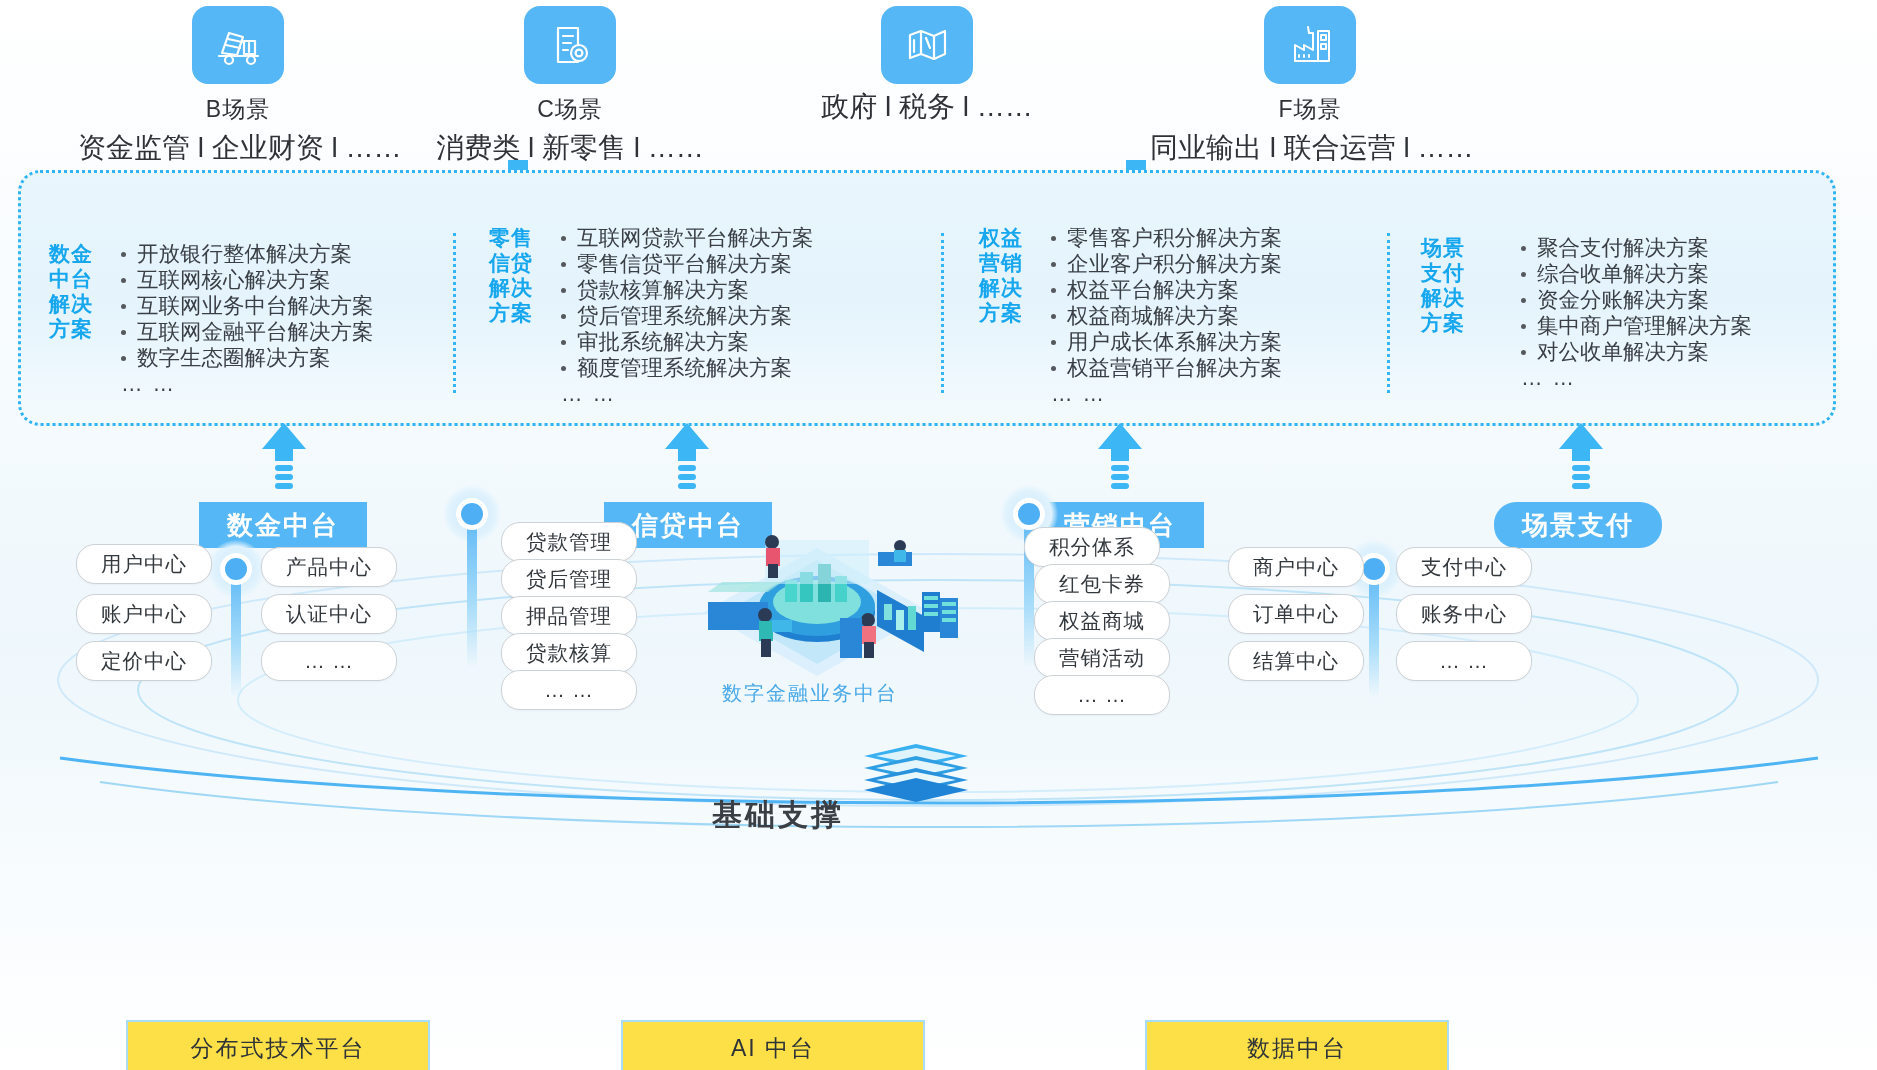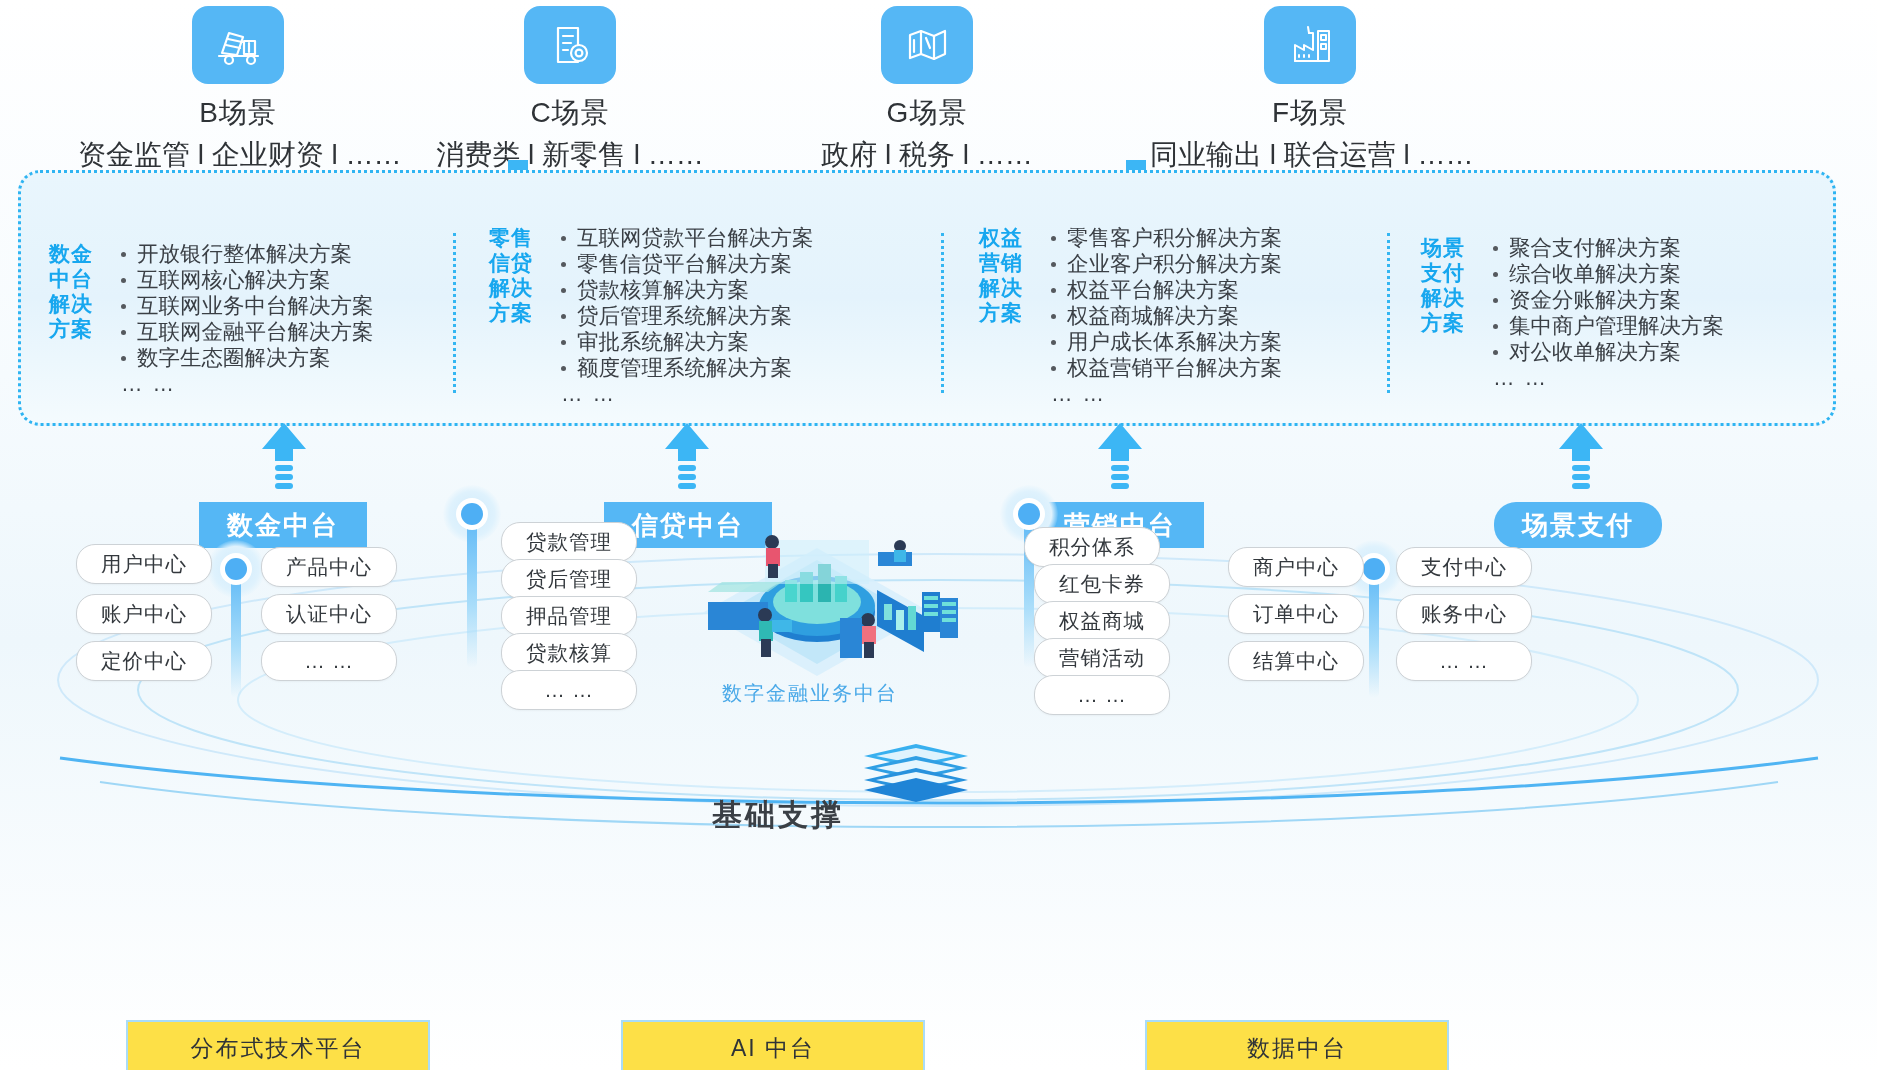--- a/index.html
+++ b/index.html
@@ -10,21 +10,21 @@
   }
   .abs{position:absolute;}
 
   
   .scenario{position:absolute;top:6px;width:320px;text-align:center;}
   .sc-icon{
     width:92px;height:78px;margin:0 auto;border-radius:16px;
     background:#55b7f5;display:flex;align-items:center;justify-content:center;
   }
   .sc-icon svg{display:block;}
-  .sc-title{font-size:28px;color:#2f3337;margin-top:10px;letter-spacing:1px;}
+  .sc-title{font-size:23px;color:#2f3337;margin-top:10px;letter-spacing:1px;}
   .sc-sub{font-size:28px;color:#2f3337;margin-top:4px;letter-spacing:0px;white-space:nowrap;}
 
   
   .down-arrow{position:absolute;width:56px;height:90px;}
 
   
   #solution-panel{
     position:absolute;left:18px;top:170px;width:1812px;height:250px;
     border:3px dotted #2eb4f2;border-radius:22px;
     background:linear-gradient(180deg,#e9f6fd 0%,#e4f3fc 50%,#f4fbfe 100%);
@@ -139,21 +139,20 @@
 <div class="scenario" style="left:767px;">
   <div class="sc-icon">
     <svg width="48" height="42" viewBox="0 0 48 42" fill="none" stroke="#fff" stroke-width="2.2" stroke-linecap="round" stroke-linejoin="round">
       <path d="M7 11 L18 7 L31 12 L42 7 L42 30 L31 35 L18 30 L7 34 Z"></path>
       <path d="M18 7 L18 30"></path>
         <path d="M31 12 L31 35"></path>
       <path d="M11 16 L11 28"></path>
         <path d="M23 14 L27 24"></path>
     </svg>
   </div>
-  <div class="sc-title">G场景</div>
   <div class="sc-sub">政府 l 税务 l ……</div>
 </div>
 
 <div class="scenario" style="left:1150px;">
   <div class="sc-icon">
     <svg width="46" height="44" viewBox="0 0 46 44" fill="none" stroke="#fff" stroke-width="2" stroke-linecap="round" stroke-linejoin="round">
       <path d="M8 38 L8 22 L17 27 L17 22 L26 27 L26 10 L22 10"></path>
       <path d="M8 38 L31 38"></path>
       <path d="M31 8 L42 8 L42 38 L31 38 Z"></path>
       <rect x="34" y="12" width="5" height="5"></rect>
@@ -231,21 +230,21 @@
       <div class="sol-li">零售客户积分解决方案</div>
       <div class="sol-li">企业客户积分解决方案</div>
       <div class="sol-li">权益平台解决方案</div>
       <div class="sol-li">权益商城解决方案</div>
       <div class="sol-li">用户成长体系解决方案</div>
       <div class="sol-li">权益营销平台解决方案</div>
       <div class="sol-more">… …</div>
     </div>
   </div>
 
-  <div class="sol-col" style="left:1400px;top:62px;">
+  <div class="sol-col" style="left:1400px;top:62px;gap:28px;">
     <div class="sol-tag">
       <div>场景</div>
       <div>支付</div>
       <div>解决</div>
       <div>方案</div>
     </div>
     <div class="sol-list">
       <div class="sol-li">聚合支付解决方案</div>
       <div class="sol-li">综合收单解决方案</div>
       <div class="sol-li">资金分账解决方案</div>

